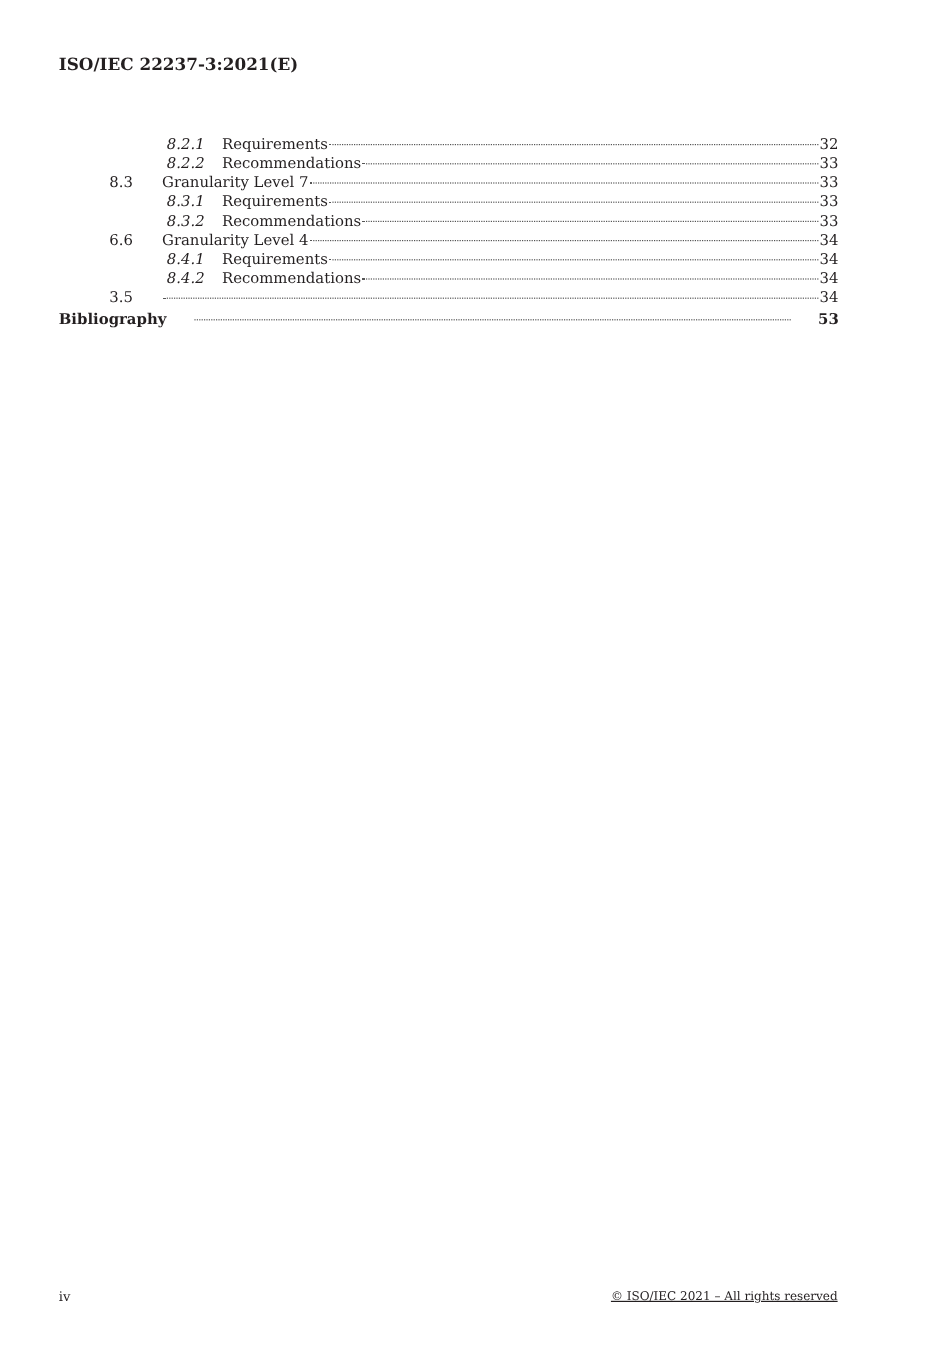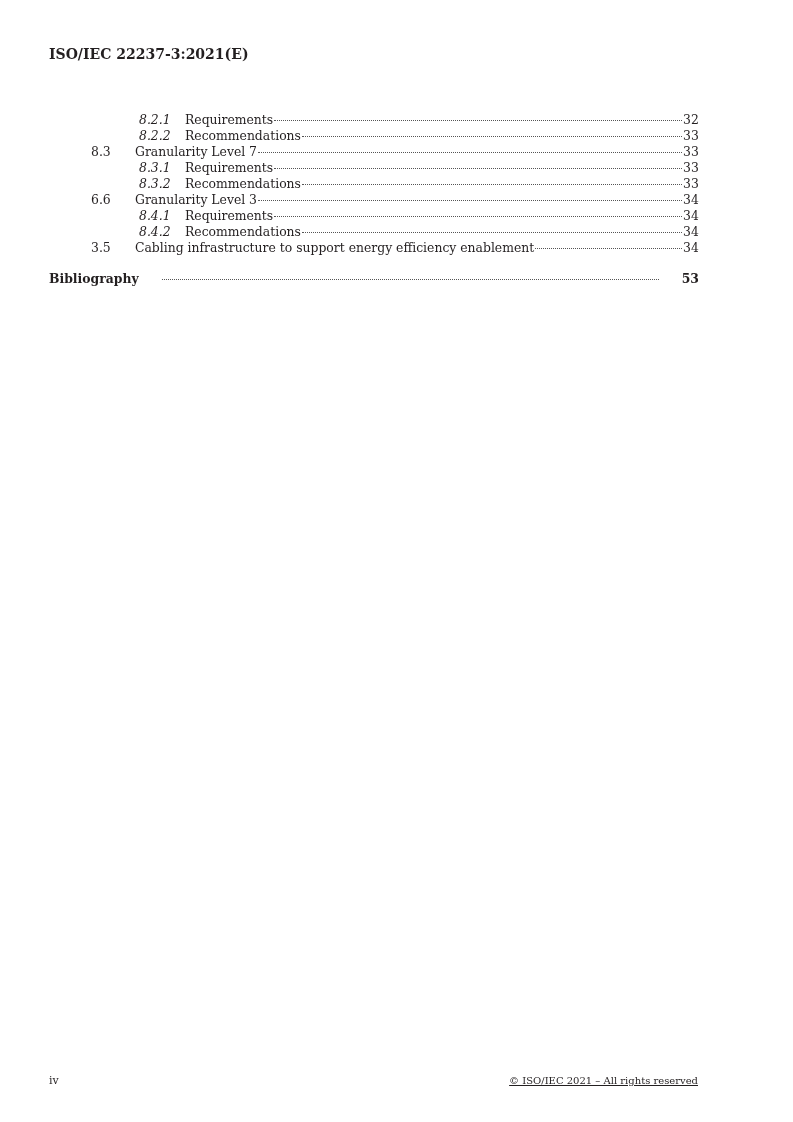--- a/index.html
+++ b/index.html
@@ -9,21 +9,21 @@
             letter-spacing: 0px; }
   .toc { position: absolute; left: 49px; top: 112px; width: 650px; }
   .toc-row { display: flex; align-items: baseline; height: 16px; font-size: 12.4px; line-height: 16px;
              white-space: nowrap; }
   .toc-num { display: inline-block; }
   .lvl2 .toc-num { width: 44px; padding-left: 42px; }
   .lvl3 .toc-num { width: 46px; padding-left: 90px; font-style: italic; }
   .toc-title { flex: 0 0 auto; }
   .leader { flex: 1 1 auto; border-bottom: 1px dotted #555; margin: 0 1px 4px 1px; height: 0; align-self: flex-end; position: relative; top: -3px; }
   .toc-page { flex: 0 0 auto; text-align: left; min-width: 16px; }
-  .lvl1 { margin-top: 15px; font-weight: bold; gap: 22px; }
+  .lvl1 { margin-top: 2px; font-weight: bold; gap: 22px; }
   .footer-left { position: absolute; left: 49px; top: 1074px; font-size: 11px; text-align: center; }
   .footer-right { position: absolute; right: 95px; top: 1075px; font-size: 10px; text-decoration: underline; }
 </style>
 </head>
 <body>
 
 <div class="header">ISO/IEC 22237-3:2021(E)</div>
 
 <div class="toc">
   <div class="toc-row lvl3">
@@ -51,39 +51,38 @@
     <span class="toc-page">33</span>
   </div>
   <div class="toc-row lvl3">
     <span class="toc-num">8.3.2</span>
     <span class="toc-title">Recommendations</span>
     <span class="leader"></span>
     <span class="toc-page">33</span>
   </div>
   <div class="toc-row lvl2">
     <span class="toc-num">6.6</span>
-    <span class="toc-title">Granularity Level 3</span>
+    <span class="toc-title">Granularity Level 4</span>
     <span class="leader"></span>
     <span class="toc-page">34</span>
   </div>
   <div class="toc-row lvl3">
     <span class="toc-num">8.4.1</span>
     <span class="toc-title">Requirements</span>
     <span class="leader"></span>
     <span class="toc-page">34</span>
   </div>
   <div class="toc-row lvl3">
     <span class="toc-num">8.4.2</span>
     <span class="toc-title">Recommendations</span>
     <span class="leader"></span>
     <span class="toc-page">34</span>
   </div>
   <div class="toc-row lvl2">
     <span class="toc-num">3.5</span>
-    <span class="toc-title">Cabling infrastructure to support energy efficiency enablement</span>
     <span class="leader"></span>
     <span class="toc-page">34</span>
   </div>
   <div class="toc-row lvl1">
     <span class="toc-title">Bibliography</span>
     <span class="leader"></span>
     <span class="toc-page">53</span>
   </div>
 </div>
 

